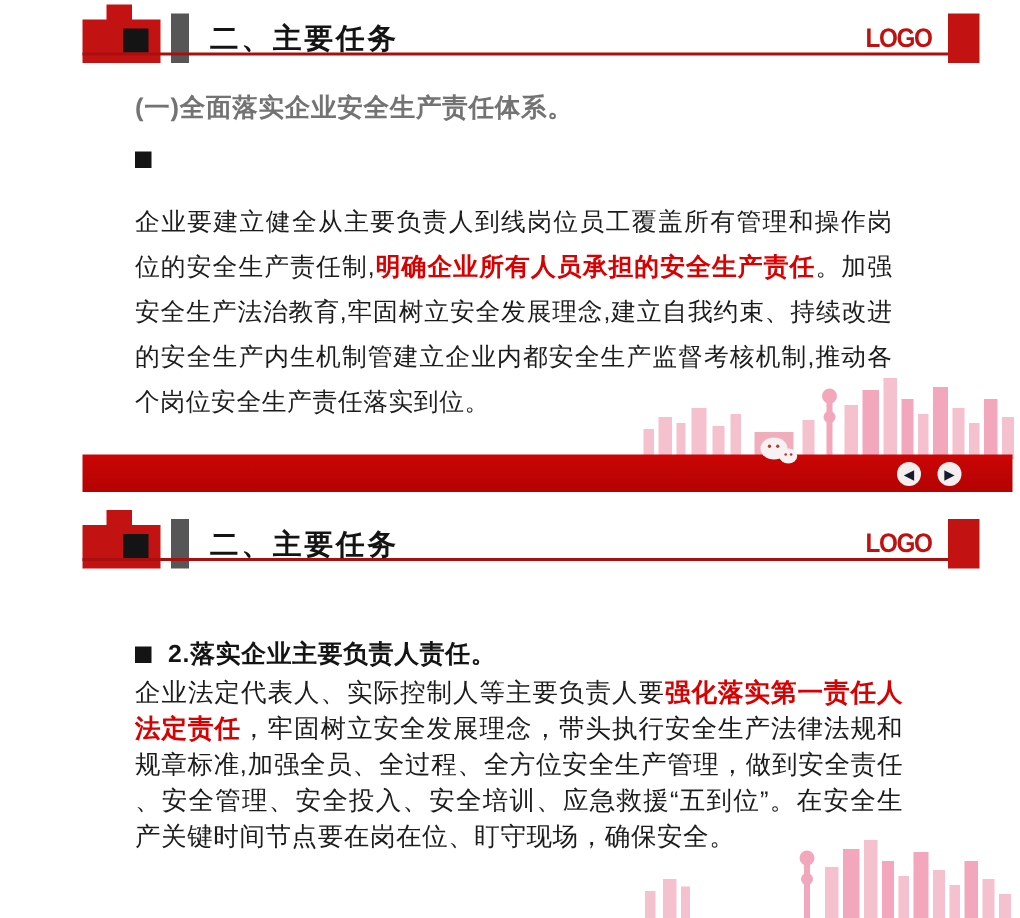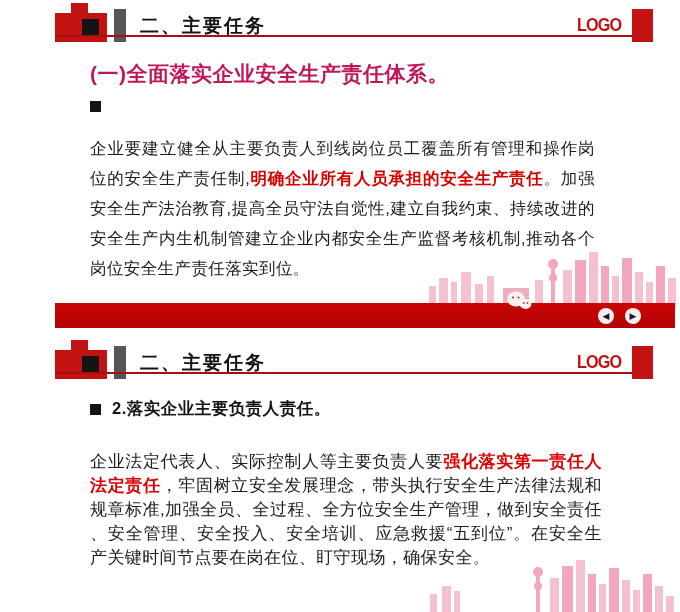--- a/index.html
+++ b/index.html
@@ -16,21 +16,21 @@
     position:absolute;font-size:19px;font-weight:bold;color:#141414;
     letter-spacing:2px;white-space:nowrap;
   }
   .logo-text{
     position:absolute;font-size:18px;font-weight:bold;color:#c01111;
     letter-spacing:-1px;white-space:nowrap;transform:scaleX(.9);transform-origin:left;
   }
   .logo-rect{position:absolute;background:#c31212;}
   
   .section-heading{
-    position:absolute;font-size:21px;font-weight:bold;color:#be185d;
+    position:absolute;font-size:17px;font-weight:bold;color:#737373;
     white-space:nowrap;letter-spacing:.5px;
   }
   .item-row{position:absolute;display:flex;align-items:center;gap:11px;}
   .item-bullet{width:11px;height:11px;background:#141414;flex:0 0 auto;}
   .item-heading{font-size:16.5px;font-weight:bold;color:#141414;letter-spacing:.5px;white-space:nowrap;}
   .para{
     position:absolute;font-size:16.5px;color:#1c1c1c;letter-spacing:.4px;
     text-align:justify;line-break:anywhere;
   }
   .para .red{color:#d80000;font-weight:bold;}
@@ -64,21 +64,21 @@
     <div class="logo-text" style="left:577px;top:15px;">LOGO</div>
     <div class="logo-rect" style="left:632px;top:9px;width:21px;height:33px;"></div>
 
     <div class="section-heading" style="left:90px;top:60px;">(一)全面落实企业安全生产责任体系。</div>
 
     <div class="item-row" style="left:90px;top:101px;">
       <span class="item-bullet"></span>
     </div>
 
     <div class="para" style="left:90px;top:133px;width:505px;line-height:30px;">
-      <span>企业要建立健全从主要负责人到线岗位员工覆盖所有管理和操作岗位的安全生产责任制,</span><span class="red">明确企业所有人员承担的安全生产责任</span><span>。加强安全生产法治教育,提高全员守法自觉性,建立自我约束、持续改进的安全生产内生机制管建立企业内都安全生产监督考核机制,推动各个岗位安全生产责任落实到位。</span>
+      <span>企业要建立健全从主要负责人到线岗位员工覆盖所有管理和操作岗位的安全生产责任制,</span><span class="red">明确企业所有人员承担的安全生产责任</span><span>。加强安全生产法治教育,牢固树立安全发展理念,建立自我约束、持续改进的安全生产内生机制管建立企业内都安全生产监督考核机制,推动各个岗位安全生产责任落实到位。</span>
     </div>
 
     <svg class="skyline" style="left:425px;top:242px;" width="255" height="64" viewBox="0 0 255 64">
       <g fill="#f2a4b8" opacity="0.8">
         <rect x="4" y="44" width="7" height="20"></rect>
         <rect x="14" y="36" width="9" height="28"></rect>
         <rect x="26" y="40" width="6" height="24"></rect>
         <rect x="36" y="30" width="10" height="34"></rect>
         <rect x="50" y="42" width="8" height="22"></rect>
         <rect x="62" y="34" width="7" height="30"></rect>
@@ -125,21 +125,21 @@
 
     <div class="hdr-rect" style="left:55px;top:350px;width:52px;height:29px;"></div>
     <div class="hdr-rect" style="left:71px;top:340px;width:17px;height:12px;"></div>
     <div class="hdr-black-sq" style="left:82px;top:356px;width:17px;height:16px;"></div>
     <div class="hdr-gray-bar" style="left:114px;top:346px;width:12px;height:33px;"></div>
     <div class="hdr-line" style="left:55px;top:372px;width:578px;"></div>
     <div class="hdr-title" style="left:140px;top:350px;">二、主要任务</div>
     <div class="logo-text" style="left:577px;top:352px;">LOGO</div>
     <div class="logo-rect" style="left:632px;top:346px;width:21px;height:33px;"></div>
 
-    <div class="item-row" style="left:90px;top:398px;">
+    <div class="item-row" style="left:90px;top:425px;">
       <span class="item-bullet"></span>
       <span class="item-heading">2.落实企业主要负责人责任。</span>
     </div>
 
     <div class="para" style="left:90px;top:450px;width:512px;line-height:24px;font-size:17px;">
       <span>企业法定代表人、实际控制人等主要负责人要</span><span class="red">强化落实第一责任人法定责任</span><span>，牢固树立安全发展理念，带头执行安全生产法律法规和规章标准,加强全员、全过程、全方位安全生产管理，做到安全责任、安全管理、安全投入、安全培训、应急救援“五到位”。在安全生产关键时间节点要在岗在位、盯守现场，确保安全。</span>
     </div>
 
     <svg class="skyline" style="left:430px;top:558px;" width="250" height="54" viewBox="0 0 250 54">
       <g fill="#f2a4b8" opacity="0.8">

